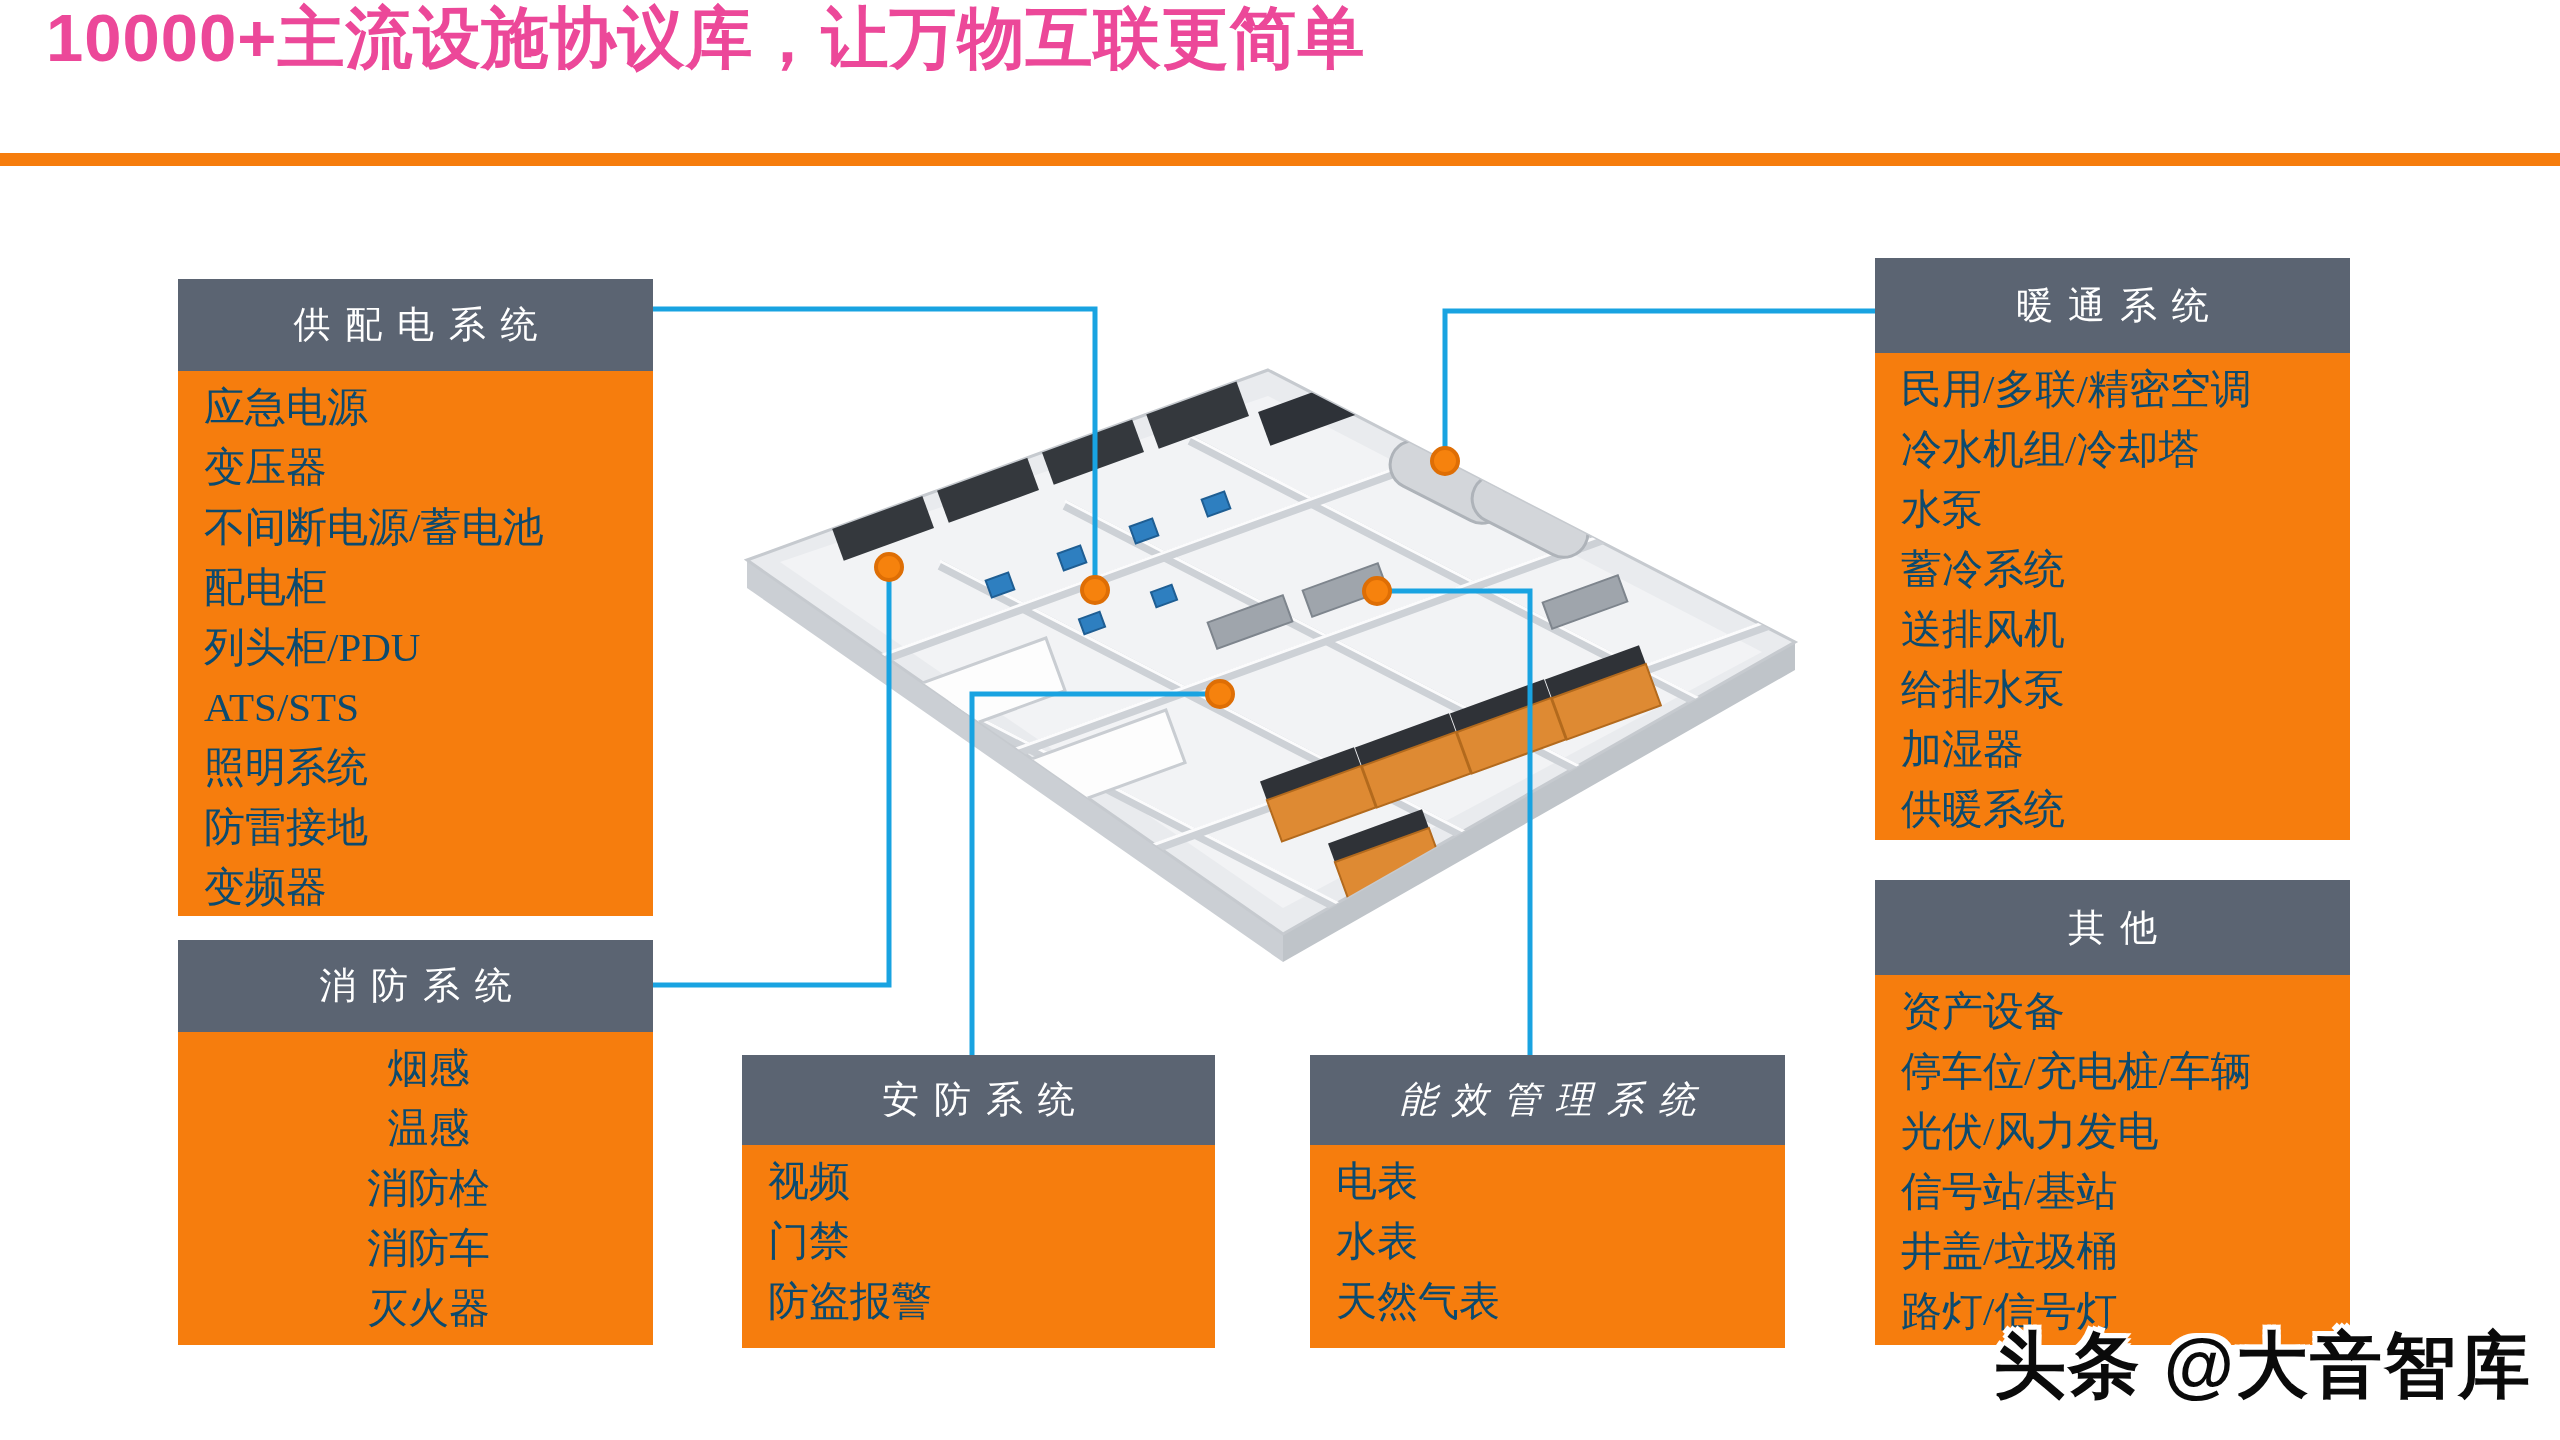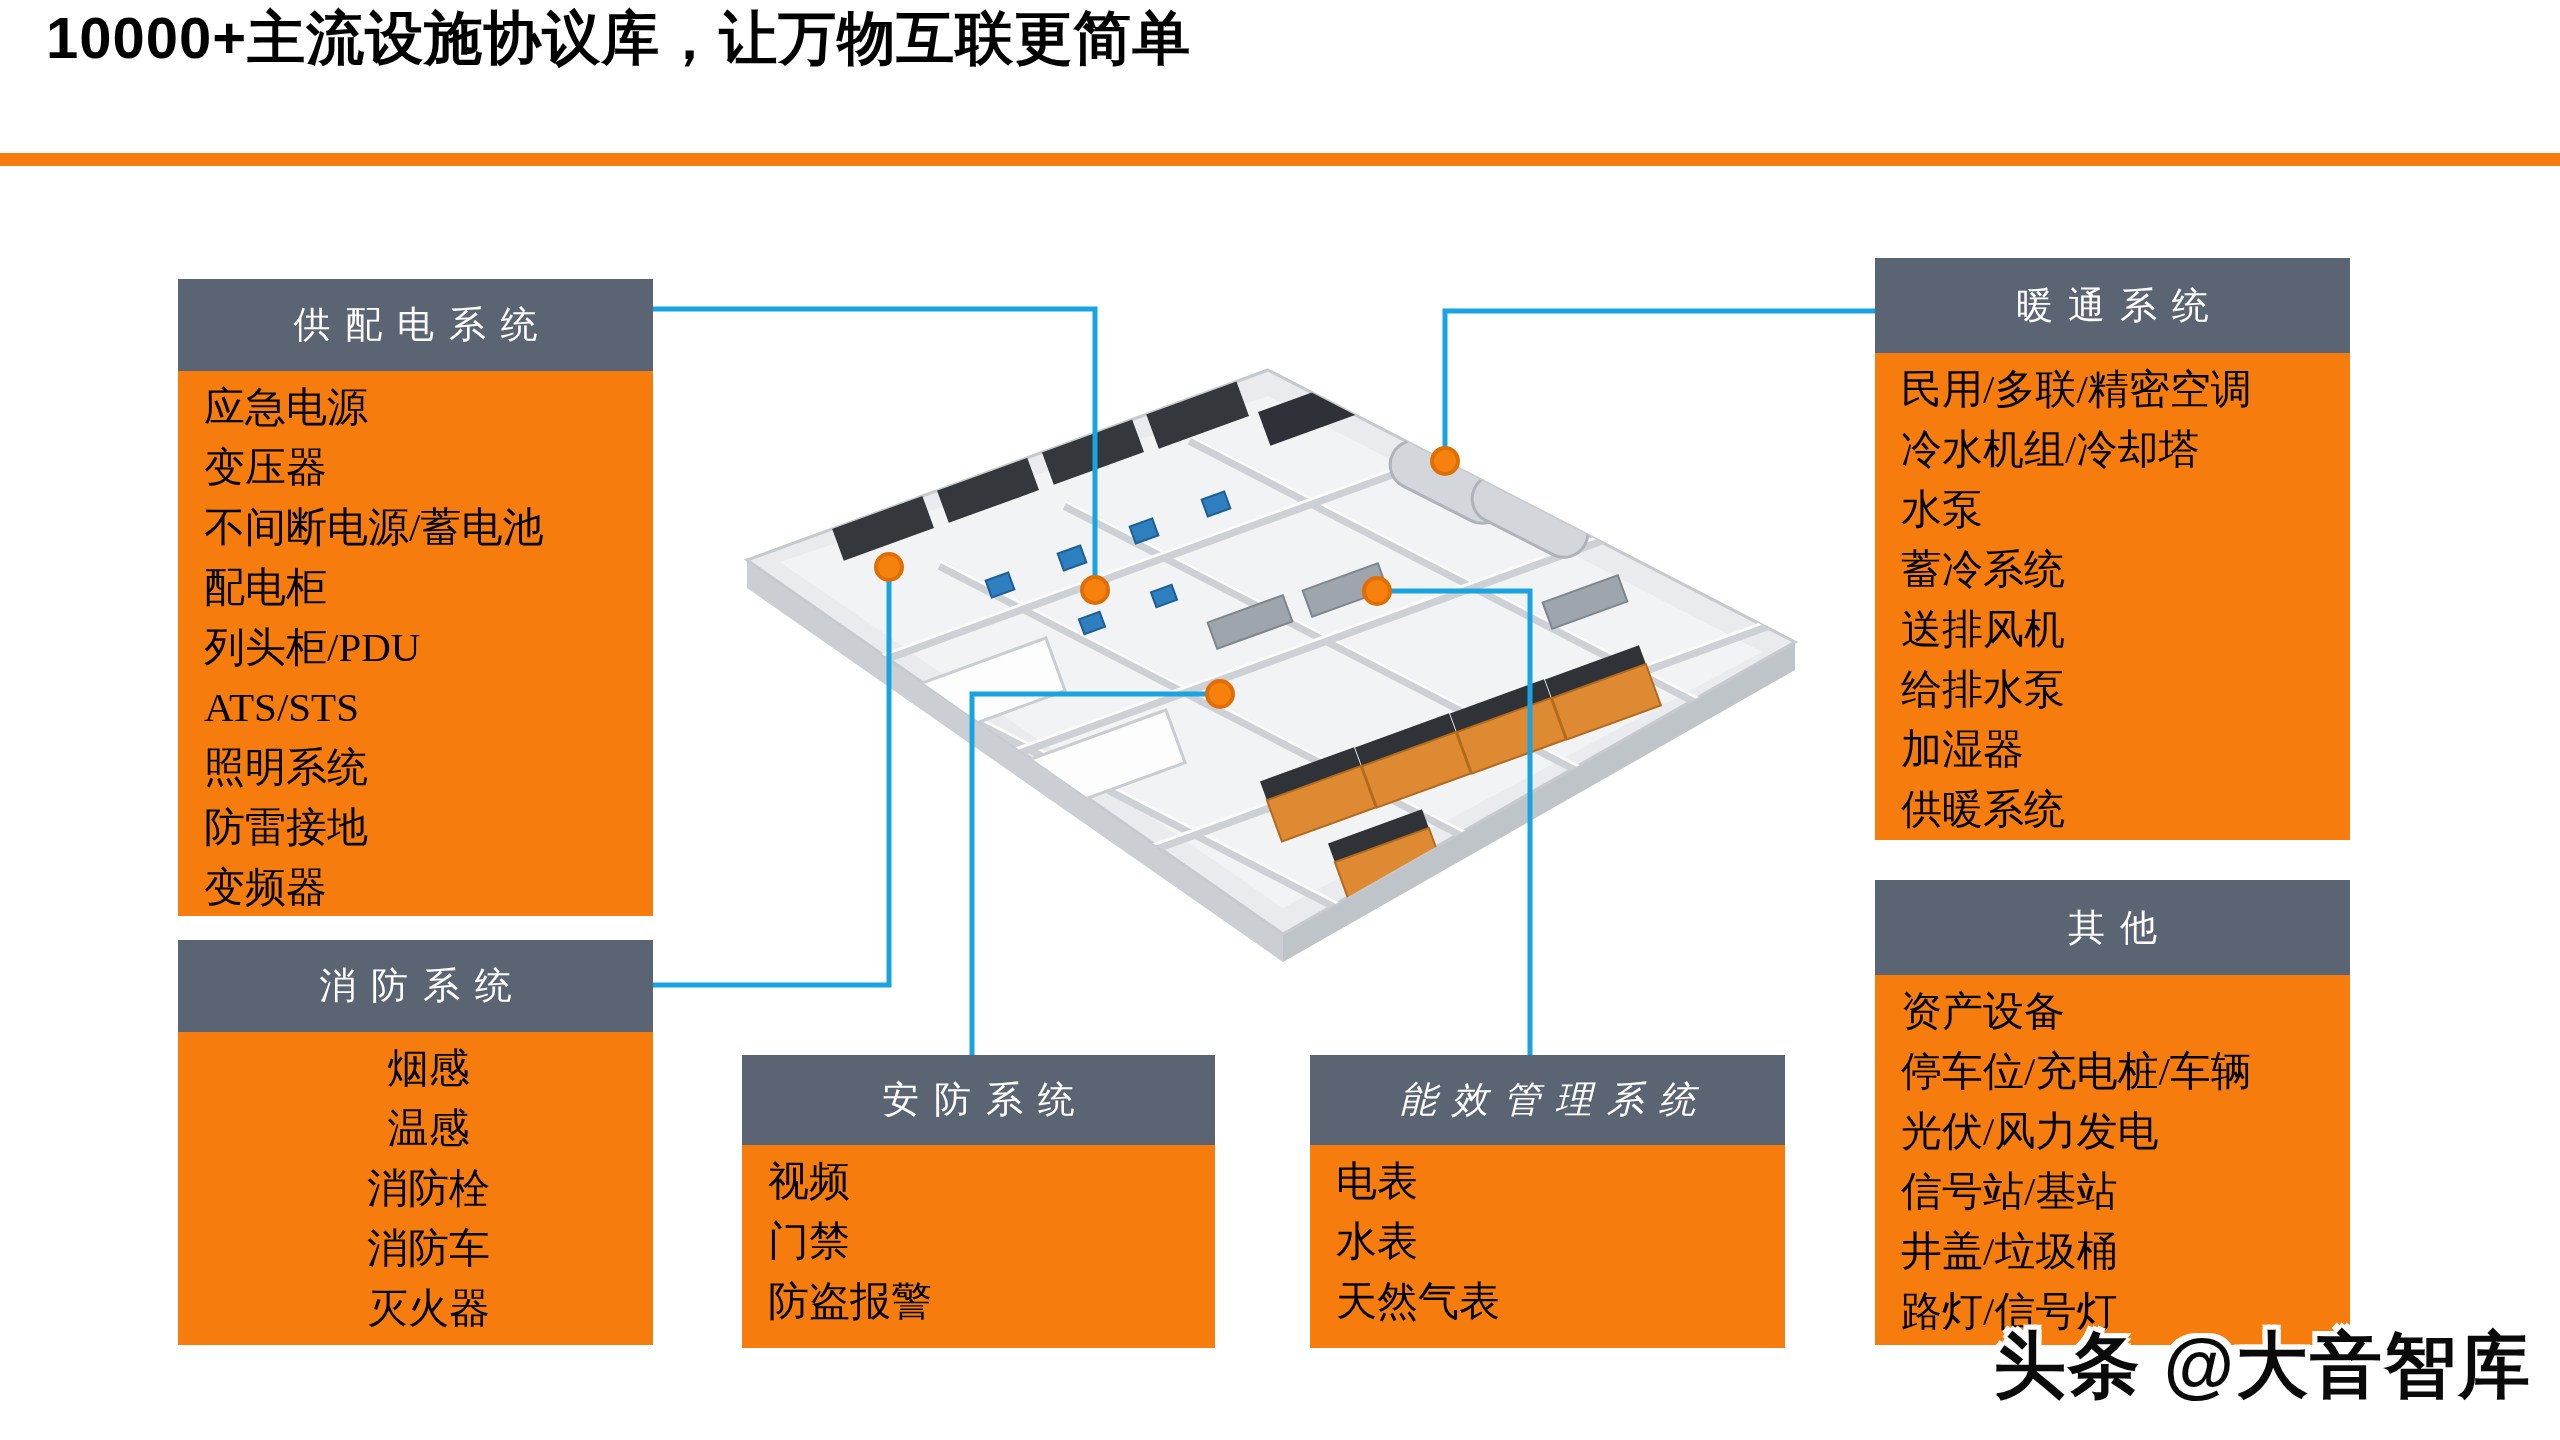--- a/index.html
+++ b/index.html
@@ -6,43 +6,43 @@
   body{
     width:2560px;height:1440px;background:#ffffff;overflow:hidden;
     font-family:"Liberation Sans","DejaVu Sans",sans-serif;
     position:relative;
   }
   .slide{position:absolute;inset:0;width:2560px;height:1440px;}
 
   
   .page-title{
     position:absolute;left:46px;top:6px;margin:0;
-    font-size:58px;line-height:64px;font-weight:800;
-    color:#000000;letter-spacing:1px;
+    font-size:67px;line-height:64px;font-weight:800;
+    color:#ec4899;letter-spacing:1px;
     font-family:"Liberation Sans","DejaVu Sans",sans-serif;
   }
   .title-bar{
     position:absolute;left:0;top:153px;width:2560px;height:13px;
     background:#F67D0D;
   }
 
   
   .scene{position:absolute;left:0;top:0;width:2560px;height:1440px;z-index:10;}
 
   
   .panel{position:absolute;z-index:20;}
   .panel-header{
     background:#5B6472;color:#ffffff;
     display:flex;align-items:center;justify-content:center;
     font-family:"Liberation Serif","DejaVu Serif",serif;
     font-size:37px;font-weight:500;letter-spacing:.40em;padding-left:.40em;
     box-sizing:border-box;
   }
   .panel-body{
-    background:#F67D0D;color:#000000;margin:0;
+    background:#F67D0D;color:#0c4a6e;margin:0;
     padding:6px 0 0 26px;box-sizing:border-box;
     overflow:hidden;list-style:none;
     font-family:"Liberation Serif","DejaVu Serif",serif;
   }
   .panel-body li{font-size:41px;line-height:60px;white-space:nowrap;}
 
   #panel-power   {left:178px; top:261px;  width:475px;margin-top:18px;}
   #panel-power   .panel-header{height:92px;}
   #panel-power   .panel-body  {height:545px;}
 

